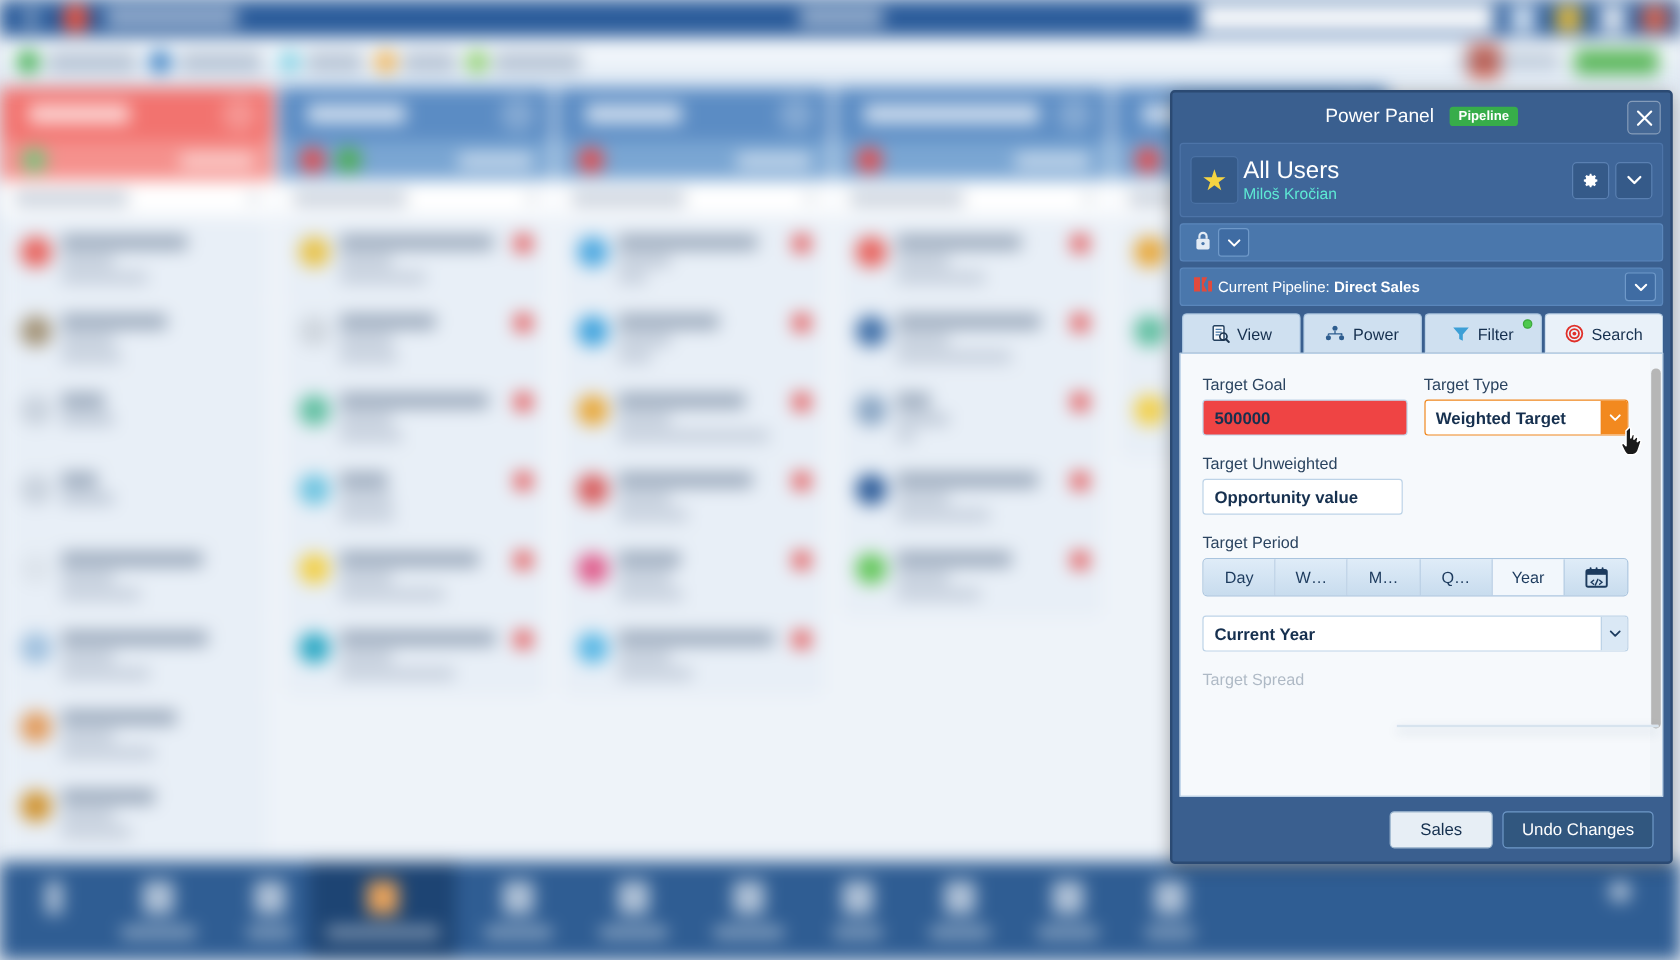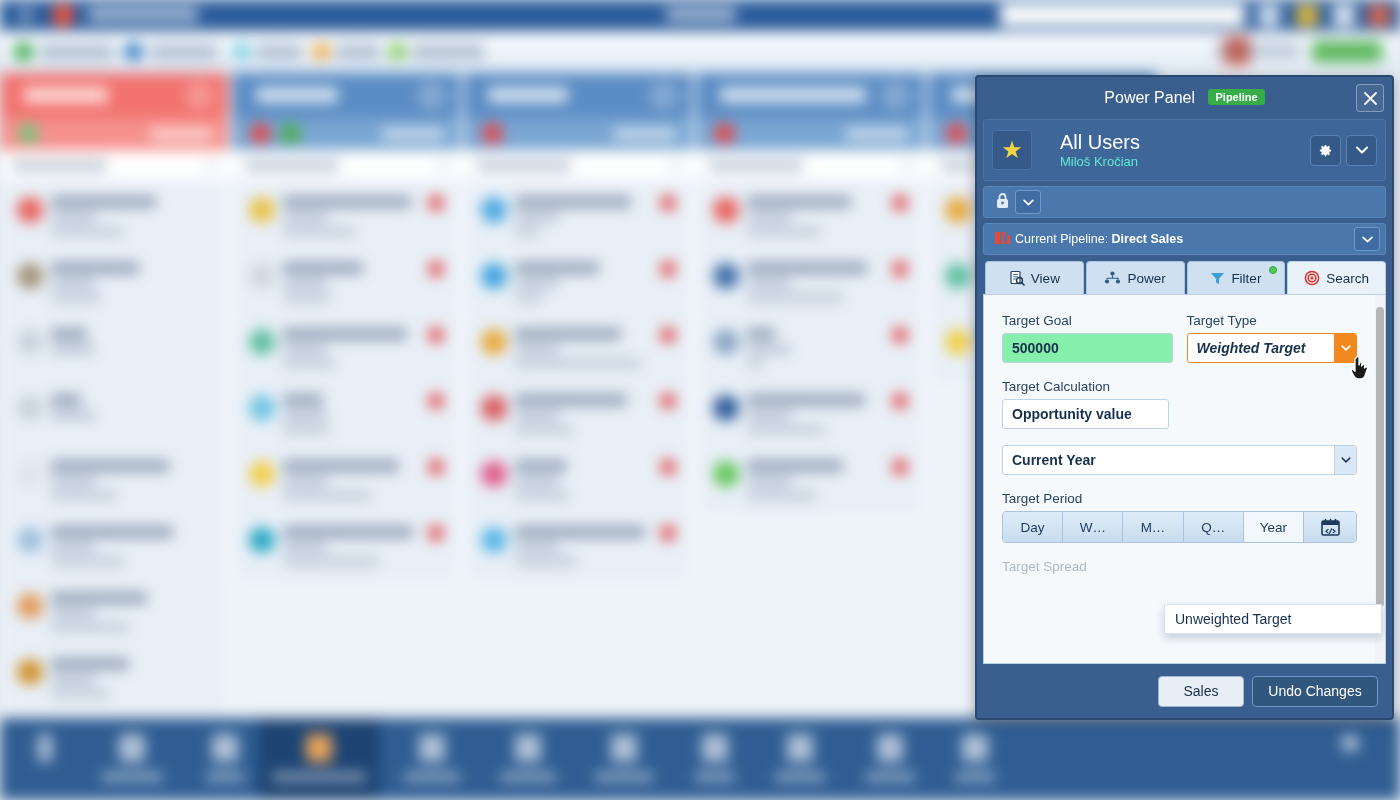--- a/index.html
+++ b/index.html
@@ -128,21 +128,21 @@
   .pp-owner {
     margin: 0 6px; height: 62px; background: #3f6699;
     border: 1px solid #4d74a8; border-radius: 3px;
     display: flex; align-items: center; padding: 0 8px; flex: 0 0 auto;
   }
   .owner-star {
     width: 40px; height: 40px; background: #355a89; border: 1px solid #4a71a4;
     border-radius: 4px; display: flex; align-items: center; justify-content: center;
     font-size: 24px; color: #f5d442; flex: 0 0 auto;
   }
-  .owner-text { margin-left: 28px; flex: 1 1 auto; }
+  .owner-text { margin-left: 4px; flex: 1 1 auto; }
   .owner-name { color: #fff; font-size: 20px; line-height: 22px; }
   .owner-sub { color: #5eead4; font-size: 13px; line-height: 16px; margin-top: 1px; }
   .owner-btn {
     width: 31px; height: 31px; margin-left: 5px; border-radius: 4px;
     background: #355a89; border: 1px solid #5a80b2; color: #fff;
     display: flex; align-items: center; justify-content: center; cursor: pointer;
     flex: 0 0 auto; font-size: 14px;
   }
 
   .pp-row {
@@ -181,36 +181,36 @@
   
   .pp-body {
     margin: 0 6px; flex: 1 1 auto; background: #f6f9fc;
     border: 1px solid #b9d0e6; position: relative; overflow: hidden;
   }
   .pp-scroll { position: absolute; inset: 0 10px 0 0; padding: 18px 18px 0; }
   .fgrid { display: flex; gap: 14px; }
   .fcol { flex: 1 1 0; min-width: 0; }
   .flabel { font-size: 13.5px; color: #2b4460; margin-bottom: 5px; }
   .finput {
-    height: 30px; background: #86efac; border: 1px solid #bdd3e7; border-radius: 3px;
+    height: 30px; background: #ef4444; border: 1px solid #bdd3e7; border-radius: 3px;
     display: flex; align-items: center; padding: 0 9px;
     font-size: 14px; font-weight: bold; color: #16304f;
   }
   .fselect {
     height: 30px; background: #fff; border: 1px solid #bdd3e7; border-radius: 3px;
     display: flex; align-items: center; font-size: 14px; font-weight: bold; color: #16304f;
     overflow: hidden;
   }
   .fselect .sv { flex: 1 1 auto; padding: 0 9px; white-space: nowrap; overflow: hidden; }
   .fselect .sbtn {
     width: 22px; align-self: stretch; background: #dae8f5; border-left: 1px solid #bdd3e7;
     display: flex; align-items: center; justify-content: center; font-size: 10px; color: #2b4460;
     cursor: pointer;
   }
-  .fselect.open { border-color: #f0871e; font-style: italic; }
+  .fselect.open { border-color: #f0871e; }
   .fselect.open .sbtn { background: #f2891f; border-left-color: #f0871e; color: #fff; }
   .fblock { margin-bottom: 16px; }
 
   
   .seg { display: flex; border: 1px solid #a9c4de; border-radius: 4px; overflow: hidden; }
   .seg .sgi {
     flex: 1 1 0; height: 30px; background: linear-gradient(#dfecf8,#c8dcee);
     border-right: 1px solid #a9c4de; display: flex; align-items: center;
     justify-content: center; font-size: 13.5px; color: #1d3b5e; cursor: pointer;
     white-space: nowrap; overflow: hidden;
@@ -736,66 +736,65 @@
             <span class="sbtn">
               <svg width="10" height="6" viewBox="0 0 12 8">
                 <path d="M1 1.5 L6 6.5 L11 1.5" stroke="#fff" stroke-width="2.2" fill="none" stroke-linecap="round" stroke-linejoin="round"></path>
               </svg>
             </span>
           </div>
         </div>
       </div>
 
       <div class="fblock" style="width:47%">
-        <div class="flabel">Target Calculation</div>
+        <div class="flabel">Target Unweighted</div>
         <div class="fselect">
           <span class="sv">Opportunity value</span>
         </div>
       </div>
 
-
-      <div class="fblock">
-        <div class="fselect">
-          <span class="sv">Current Year</span>
-          <span class="sbtn" style="background:#dae8f5">
-            <svg width="10" height="6" viewBox="0 0 12 8">
-              <path d="M1 1.5 L6 6.5 L11 1.5" stroke="#1d3b5e" stroke-width="2" fill="none" stroke-linecap="round" stroke-linejoin="round"></path>
-            </svg>
-          </span>
-        </div>
-      </div>
 
       <div class="fblock">
         <div class="flabel">Target Period</div>
         <div class="seg">
           <div class="sgi">Day</div>
           <div class="sgi">W…</div>
           <div class="sgi">M…</div>
           <div class="sgi">Q…</div>
           <div class="sgi sel">Year</div>
           <div class="sgi cal">
             <svg width="21" height="19" viewBox="0 0 21 19">
               <rect x="2" y="3" width="17" height="14" rx="1.5" fill="none" stroke="#1d3b5e" stroke-width="1.6"></rect>
               <rect x="2" y="3" width="17" height="4" fill="#1d3b5e"></rect>
               <path d="M5.5 1.5v3M10.5 1.5v3M15.5 1.5v3" stroke="#1d3b5e" stroke-width="1.6" stroke-linecap="round"></path>
               <path d="M8 11.5 L6 13.2 L8 14.9 M13 11.5 L15 13.2 L13 14.9 M11.6 10.8 L9.4 15.6" stroke="#1d3b5e" stroke-width="1.2" fill="none" stroke-linecap="round"></path>
             </svg>
           </div>
         </div>
       </div>
 
+      <div class="fblock">
+        <div class="fselect">
+          <span class="sv">Current Year</span>
+          <span class="sbtn" style="background:#dae8f5">
+            <svg width="10" height="6" viewBox="0 0 12 8">
+              <path d="M1 1.5 L6 6.5 L11 1.5" stroke="#1d3b5e" stroke-width="2" fill="none" stroke-linecap="round" stroke-linejoin="round"></path>
+            </svg>
+          </span>
+        </div>
+      </div>
+
       <div class="flabel" style="opacity:.35">Target Spread</div>
     </div>
 
     <div class="pp-sb">
       <div class="thumb"></div>
     </div>
 
     <div class="dd">
-      <div class="dd-opt">Unweighted Target</div>
 
     </div>
   </div>
 
   <div class="pp-footer">
     <div class="btn-save">Sales</div>
     <div class="btn-undo">Undo Changes</div>
   </div>
 </div>
 

